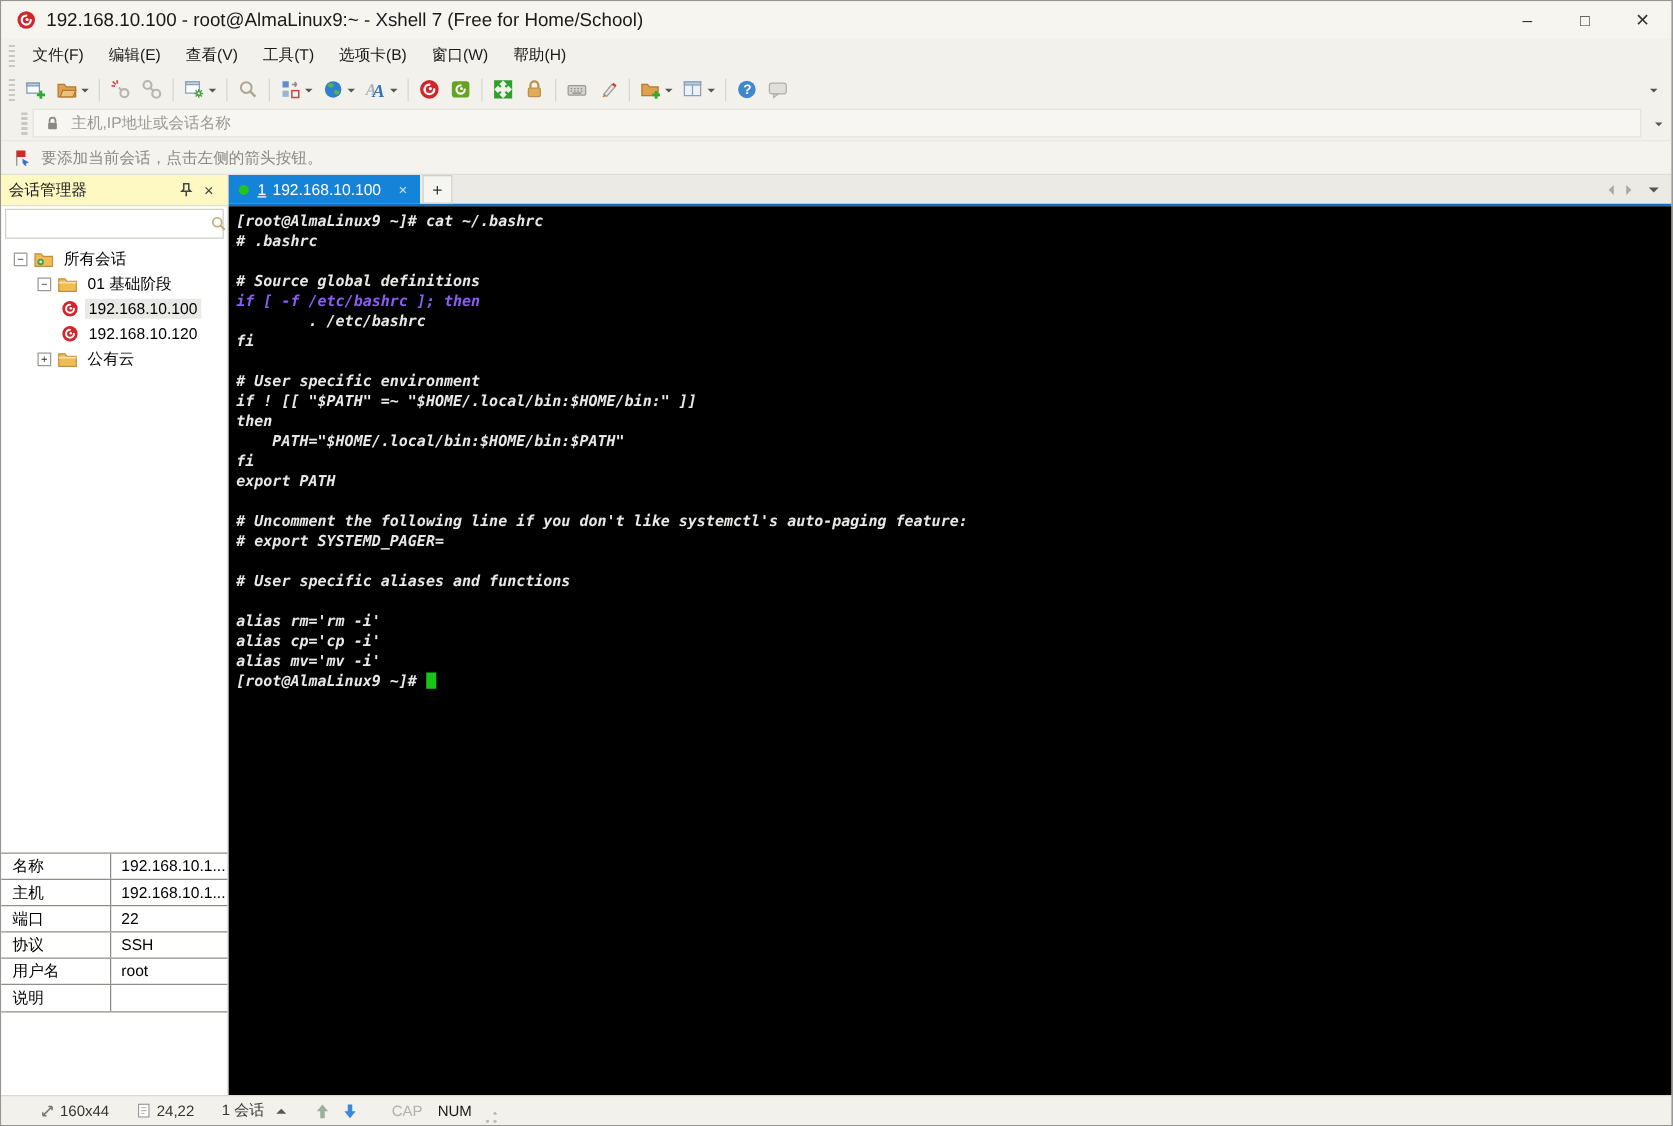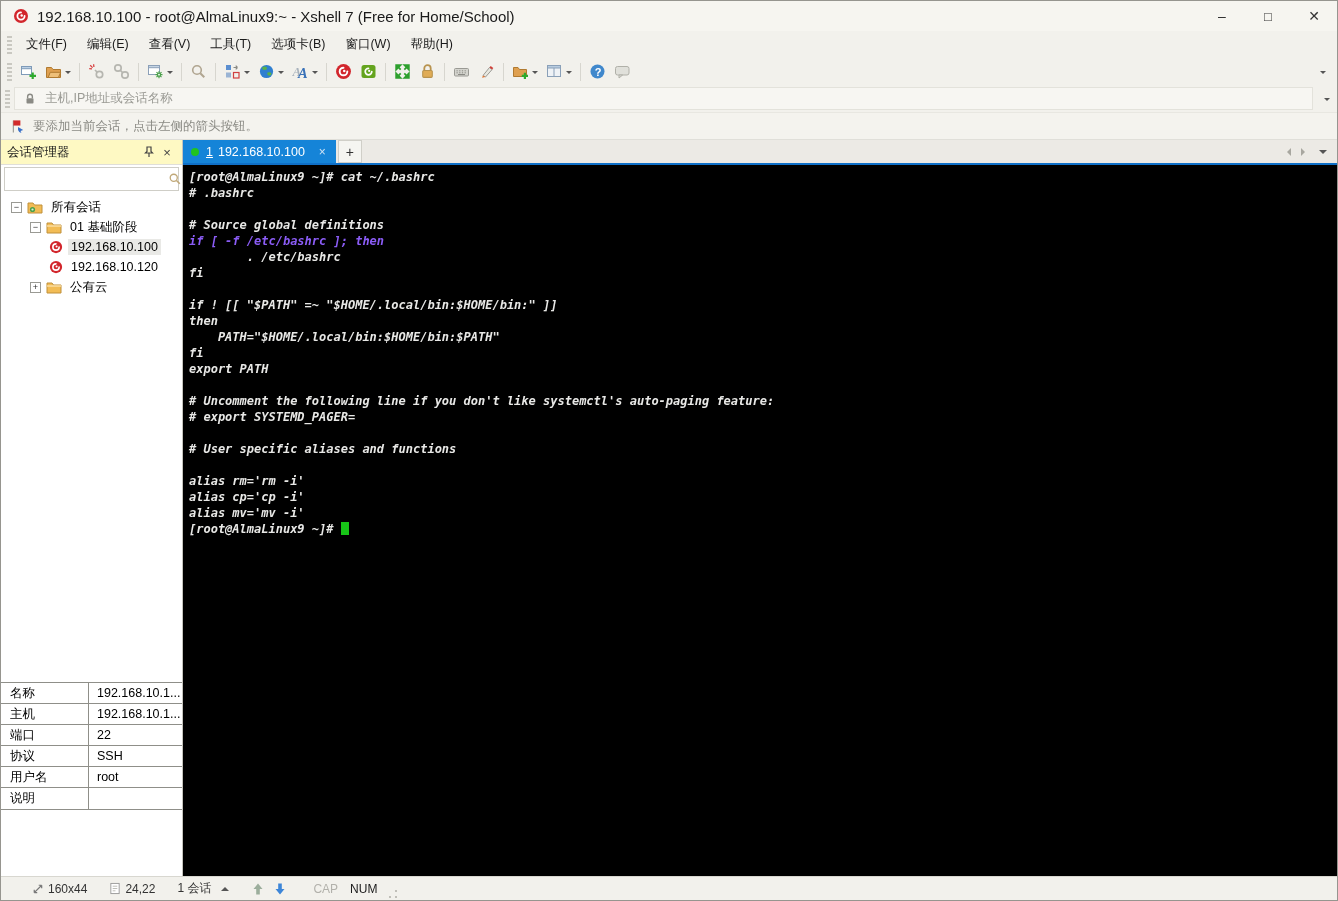--- a/index.html
+++ b/index.html
@@ -26,21 +26,21 @@
 
   
   .toolbar { height:27px; display:flex; align-items:center; background:#f2f1ec; padding-left:6px; }
   .tb { display:flex; align-items:center; padding:2px 3px; margin:0 1px; }
   .tbsep { width:1px; height:18px; background:#d7d6cf; margin:0 4px; }
   .caret { width:0; height:0; border:3.5px solid transparent; border-top-color:#555;
            margin-left:3px; margin-top:4px; }
   .tb-overflow { margin-left:auto; margin-right:8px; }
 
   
-  .addressbar { height:27px; display:flex; align-items:center; background:#f2f1ec; padding-left:4px;justify-content:space-between; }
+  .addressbar { height:27px; display:flex; align-items:center; background:#f2f1ec; padding-left:16px;justify-content:space-between; }
   .addr-input { flex:1; height:23px; background:#f7f6f2; border:1px solid #e3e2db;
                 display:flex; align-items:center; padding-left:8px; }
   .addr-placeholder { color:#9a9a94; font-size:12.5px; margin-left:8px; }
   .addr-drop { width:24px; display:flex; justify-content:center; }
 
   
   .infobar { height:27px; display:flex; align-items:center; background:#f4f3ee; padding-left:10px;
              border-top:1px solid #e8e7e1; }
   .info-text { color:#8a8a84; font-size:12.5px; margin-left:7px; }
 
@@ -471,20 +471,21 @@
       </div>
       <div class="terminal" style="background: rgb(0, 0, 0); font-style: italic;">
           <div class="term-line" style="color: rgb(232, 232, 230);">[root@AlmaLinux9 ~]# cat ~/.bashrc</div>
           <div class="term-line" style="color: rgb(232, 232, 230);"># .bashrc</div>
           <div class="term-line" style="color: rgb(232, 232, 230);"></div>
           <div class="term-line" style="color: rgb(232, 232, 230);"># Source global definitions</div>
           <div class="term-line" style="color: #8b5cf6;">if [ -f /etc/bashrc ]; then</div>
           <div class="term-line" style="color: rgb(232, 232, 230);">        . /etc/bashrc</div>
           <div class="term-line" style="color: rgb(232, 232, 230);">fi</div>
           <div class="term-line" style="color: rgb(232, 232, 230);"></div>
+          <div class="term-line" style="color: rgb(232, 232, 230);"># User specific environment</div>
           <div class="term-line" style="color: rgb(232, 232, 230);">if ! [[ "$PATH" =~ "$HOME/.local/bin:$HOME/bin:" ]]</div>
           <div class="term-line" style="color: rgb(232, 232, 230);">then</div>
           <div class="term-line" style="color: rgb(232, 232, 230);">    PATH="$HOME/.local/bin:$HOME/bin:$PATH"</div>
           <div class="term-line" style="color: rgb(232, 232, 230);">fi</div>
           <div class="term-line" style="color: rgb(232, 232, 230);">export PATH</div>
           <div class="term-line" style="color: rgb(232, 232, 230);"></div>
           <div class="term-line" style="color: rgb(232, 232, 230);"># Uncomment the following line if you don't like systemctl's auto-paging feature:</div>
           <div class="term-line" style="color: rgb(232, 232, 230);"># export SYSTEMD_PAGER=</div>
           <div class="term-line" style="color: rgb(232, 232, 230);"></div>
           <div class="term-line" style="color: rgb(232, 232, 230);"># User specific aliases and functions</div>

